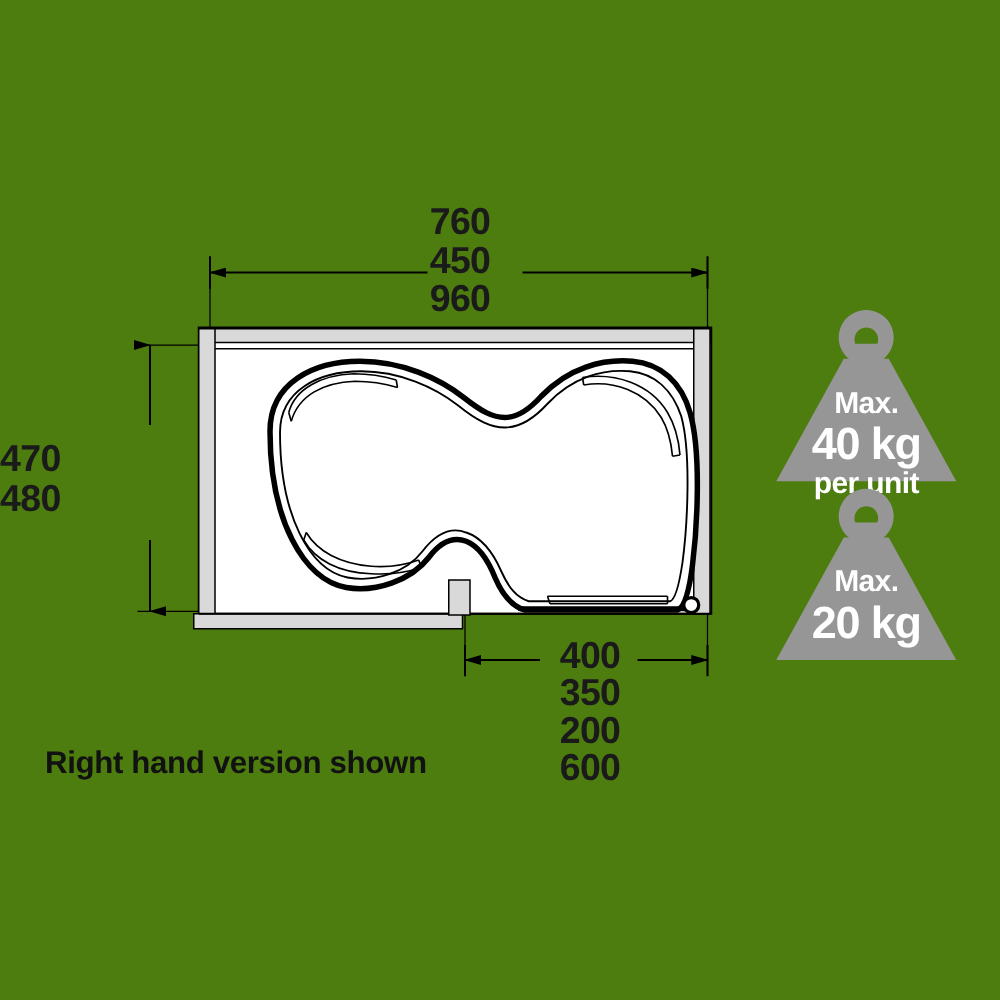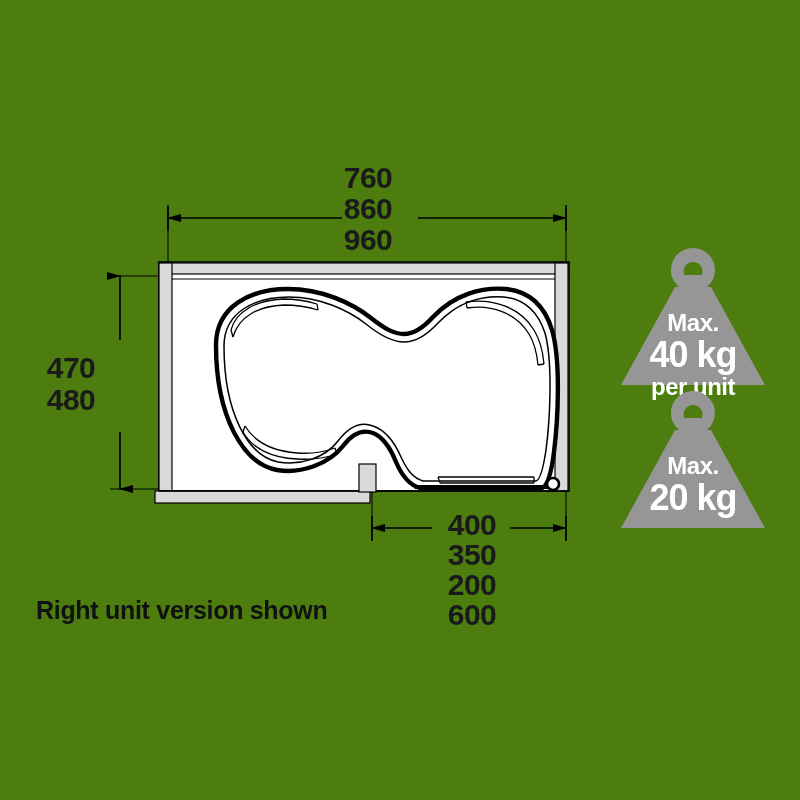--- a/index.html
+++ b/index.html
@@ -35,21 +35,21 @@
     color: #1a1a1a;
     white-space: nowrap;
     letter-spacing: -0.5px;
   }
   .dim-top {
     font-size: 30px;
     text-align: center;
   }
   .dim-left {
     font-size: 30px;
-    text-align: center;
+    text-align: left;
   }
   .dim-bottom {
     font-size: 30px;
     text-align: center;
   }
   .caption {
     position: absolute;
     left: 36px;
     top: 596px;
     font-size: 25px;
@@ -222,32 +222,32 @@
       <path d="M 438 477 L 440 483" fill="none" stroke="#000000" stroke-width="1.3"></path>
       <path d="M 534 477 L 534 483" fill="none" stroke="#000000" stroke-width="1.3"></path>
 
       <path d="M 416 487 L 548 487" fill="none" stroke="#000000" stroke-width="4" stroke-linecap="round"></path>
 
       <circle cx="553" cy="484" r="6" fill="#ffffff" stroke="#000000" stroke-width="2.6"></circle>
     </g>
   </svg>
 
   <div class="dim-text dim-top" style="left:303px; top:161px; width:130px;">760</div>
-  <div class="dim-text dim-top" style="left:303px; top:192px; width:130px;">860</div>
+  <div class="dim-text dim-top" style="left:303px; top:192px; width:130px;">450</div>
   <div class="dim-text dim-top" style="left:303px; top:223px; width:130px;">960</div>
 
   <div class="dim-text dim-left" style="left:0px; top:351px; width:142px;">470</div>
   <div class="dim-text dim-left" style="left:0px; top:383px; width:142px;">480</div>
 
   <div class="dim-text dim-bottom" style="left:404px; top:508px; width:136px;">400</div>
   <div class="dim-text dim-bottom" style="left:404px; top:538px; width:136px;">350</div>
   <div class="dim-text dim-bottom" style="left:404px; top:568px; width:136px;">200</div>
   <div class="dim-text dim-bottom" style="left:404px; top:598px; width:136px;">600</div>
 
-  <div class="caption">Right unit version shown</div>
+  <div class="caption">Right hand version shown</div>
 
   <div class="badge" style="left:613px; top:245px;">
     <svg width="160" height="145" viewBox="0 0 160 145">
 
       <path d="M80 3 a22 22 0 1 1 -0.1 0 Z M80 17 a9.5 9.5 0 1 0 0.1 0 Z" fill="#969696" fill-rule="evenodd"></path>
 
       <rect x="68" y="30" width="24" height="18" fill="#969696"></rect>
 
       <path d="M62 42 L98 42 L152 140 L8 140 Z" fill="#969696"></path>
     </svg>

